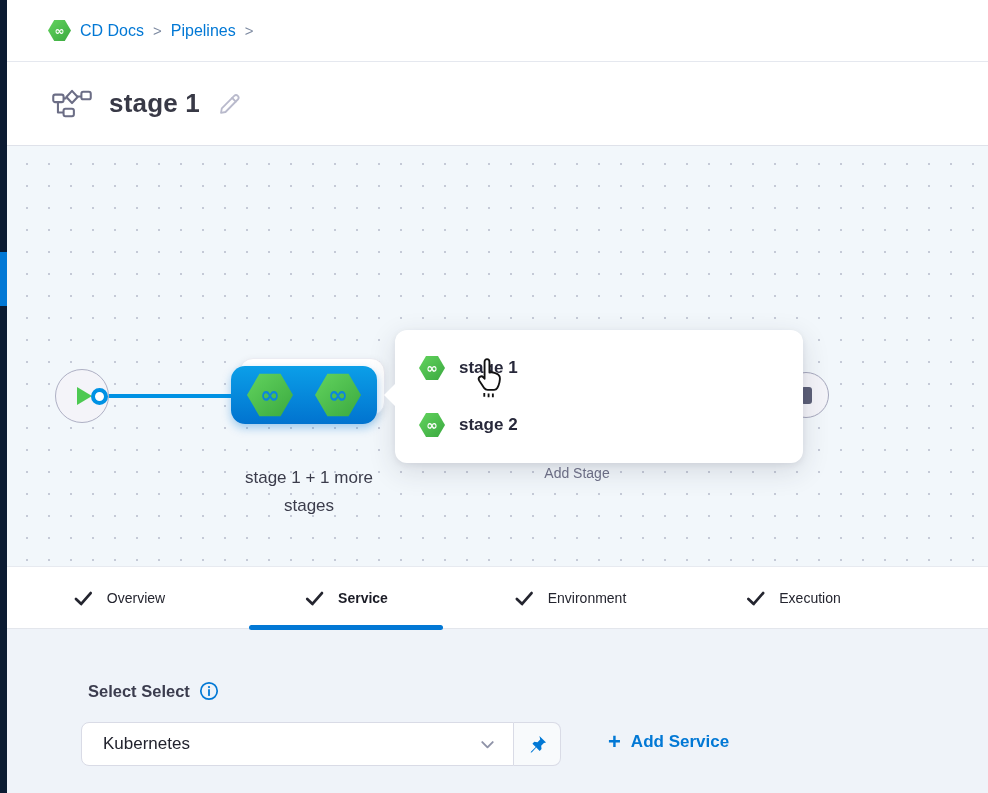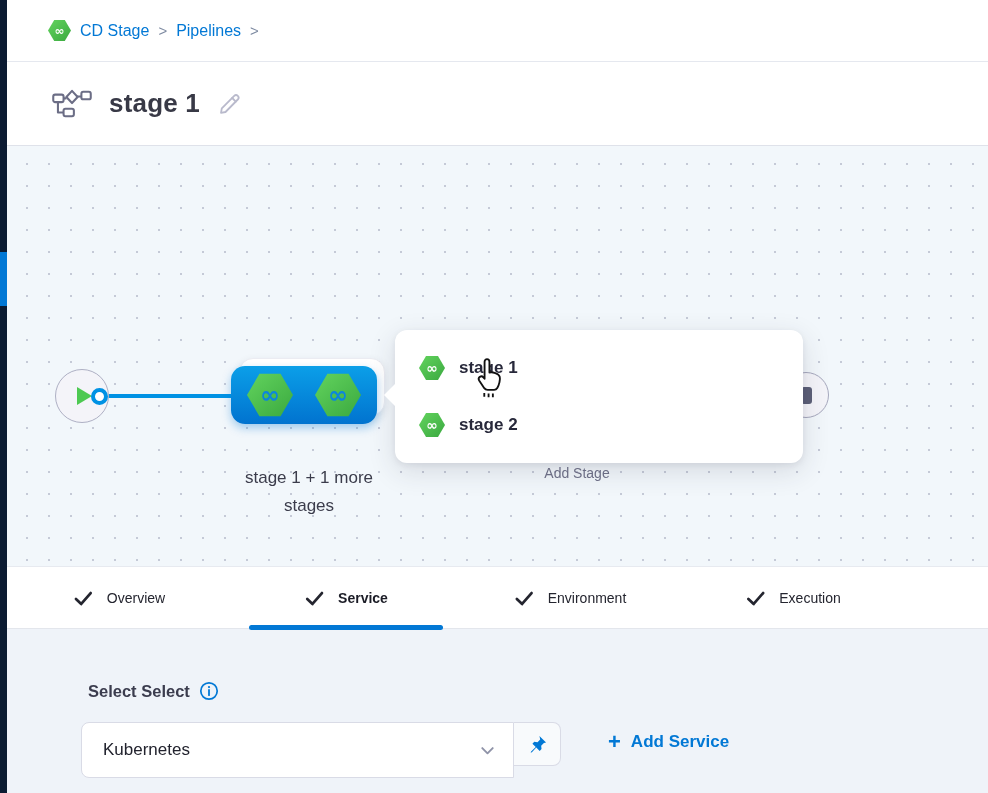--- a/index.html
+++ b/index.html
@@ -80,42 +80,42 @@
          display:flex; align-items:center; gap:13px; font-size:14px; font-weight:500; color:#24252f; cursor:pointer; white-space:nowrap; }
   .tab.active { font-weight:700; color:#1b1c26;justify-content:center; }
   .tab-underline { position:absolute; left:242px; bottom:-2px; width:194px; height:5px;
                    border-radius:3px; background:#0278d5; }
 
   
   .content { position:absolute; left:7px; right:0; top:629px; height:164px; background:#eff3f9; }
   .field-label-row { position:absolute; left:81px; top:52px; display:flex; align-items:center; gap:9px; }
   .field-label { font-size:16.5px; font-weight:600; color:#3b3c4e; }
   .select-group { position:absolute; left:74px; top:93px; display:flex; }
-  .service-select { width:433px; height:56px; background:#fff; border:1px solid #d9dbe6;
+  .service-select { width:433px; height:44px; background:#fff; border:1px solid #d9dbe6;
                     border-radius:8px 0 0 8px; display:flex; align-items:center; padding:0 16px 0 21px; cursor:pointer; }
   .service-value { font-size:17px; color:#22232e; flex:1; }
   .pin-btn { width:47px; height:44px; background:#f8fafc; border:1px solid #d9dbe6; border-left:none;
              border-radius:0 8px 8px 0; display:flex; align-items:center; justify-content:center; cursor:pointer; }
   .add-service { position:absolute; left:601px; top:103px; display:flex; align-items:center; gap:10px;
                  color:#0278d5; font-size:17px; font-weight:700; cursor:pointer; }
   .plus-glyph { font-size:22px; font-weight:700; line-height:20px; }
 </style>
 </head>
 <body>
 
 <div class="stage-wrap">
 
   <div class="rail">
     <div class="rail-active"></div>
   </div>
 
   <div class="topbar">
     <div class="crumbs">
       <div class="hexagon logo-hex">∞</div>
-      <span class="crumb-link">CD Stage</span>
+      <span class="crumb-link">CD Docs</span>
       <span class="crumb-sep">&gt;</span>
       <span class="crumb-link">Pipelines</span>
       <span class="crumb-sep">&gt;</span>
     </div>
   </div>
 
   <div class="titlebar">
     <svg width="42" height="30" viewBox="0 0 44 32">
       <g fill="none" stroke="#6b6d85" stroke-width="2.2" stroke-linejoin="round">
         <path d="M13 10 H16 M27 8 H32 M7 15 V25 H13"></path>

